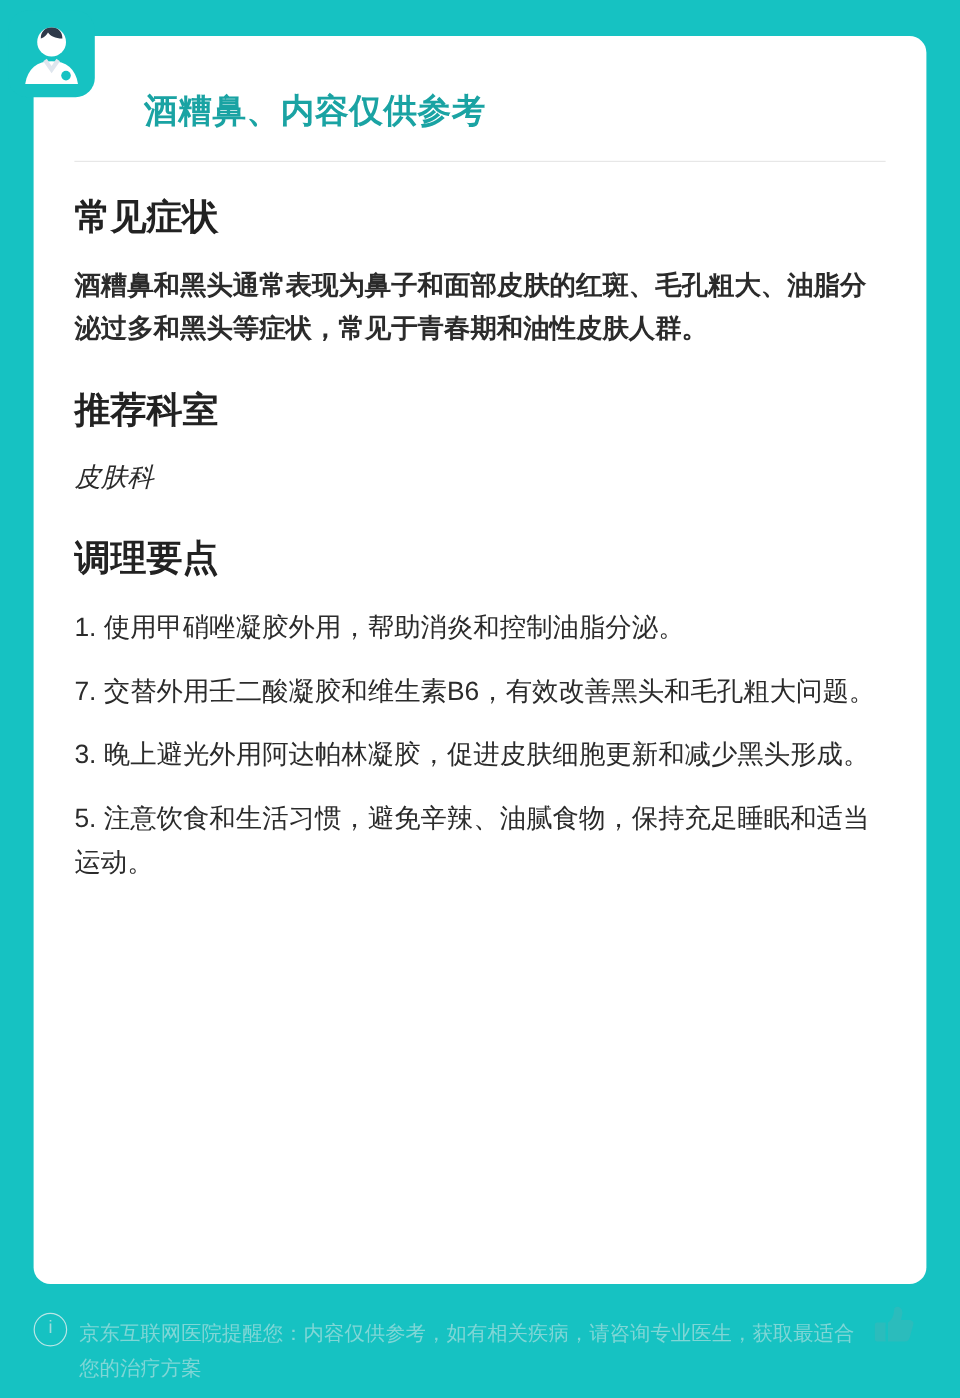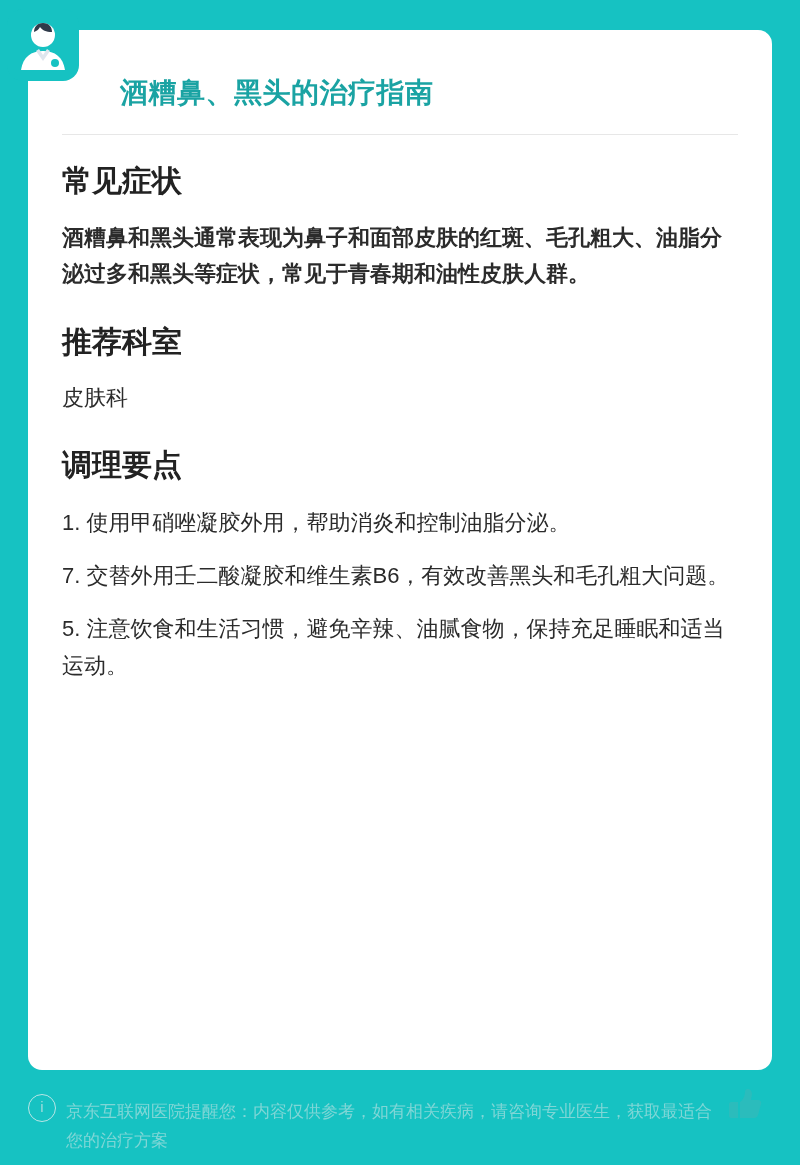--- a/index.html
+++ b/index.html
@@ -65,20 +65,21 @@
     font-size: 22px;
     line-height: 36px;
     margin: 0 0 6px 0;
     font-weight: bold;
   }
   p.dept {
     color: #2b2b2b;
     font-size: 22px;
     line-height: 34px;
     margin: 0;
+    font-style: italic;
   }
   ol.points {
     list-style: none;
     margin: 0;
     padding: 0;
   }
   ol.points li {
     color: #2b2b2b;
     font-size: 22px;
     line-height: 37px;
@@ -131,33 +132,34 @@
       <circle cx="37" cy="27" r="12" fill="#ffffff"></circle>
       <path d="M37 15c-6 0-9 4-9 9 3-1 5-3 6-5 2 3 6 5 12 5 0-5-3-9-9-9z" fill="#2f3a4a"></path>
       <path d="M15 62c2-13 10-19 22-19s20 6 22 19z" fill="#ffffff"></path>
       <path d="M30 43l7 10 7-10-3-2-4 6-4-6z" fill="#dfe6ee"></path>
       <circle cx="49" cy="55" r="4" fill="#16c2c2"></circle>
     </svg>
   </div>
 
   <div class="card">
 
-    <h1 class="title">酒糟鼻、黑头的治疗指南</h1>
+    <h1 class="title">酒糟鼻、内容仅供参考</h1>
     <hr class="rule">
 
     <h2 class="section first">常见症状</h2>
     <p class="body">酒糟鼻和黑头通常表现为鼻子和面部皮肤的红斑、毛孔粗大、油脂分泌过多和黑头等症状，常见于青春期和油性皮肤人群。</p>
 
     <h2 class="section">推荐科室</h2>
     <p class="dept">皮肤科</p>
 
     <h2 class="section">调理要点</h2>
     <ol class="points">
       <li>1. 使用甲硝唑凝胶外用，帮助消炎和控制油脂分泌。</li>
       <li>7. 交替外用壬二酸凝胶和维生素B6，有效改善黑头和毛孔粗大问题。</li>
+      <li>3. 晚上避光外用阿达帕林凝胶，促进皮肤细胞更新和减少黑头形成。</li>
       <li>5. 注意饮食和生活习惯，避免辛辣、油腻食物，保持充足睡眠和适当运动。</li>
     </ol>
   </div>
 
   <div class="footer">
     <div class="footer-icon">i</div>
     <div class="footer-text">京东互联网医院提醒您：内容仅供参考，如有相关疾病，请咨询专业医生，获取最适合您的治疗方案</div>
     <div class="thumb">
       <svg viewBox="0 0 40 40" width="40" height="40" aria-hidden="true">
         <path d="M6 18h7v16H6a2 2 0 0 1-2-2V20a2 2 0 0 1 2-2z" fill="#2bbcbc"></path>

